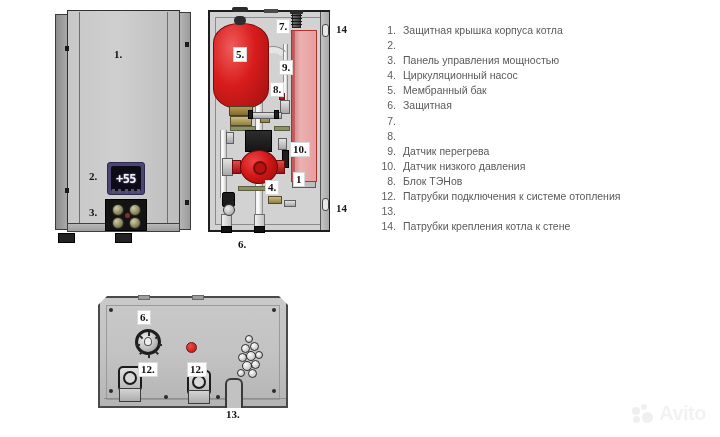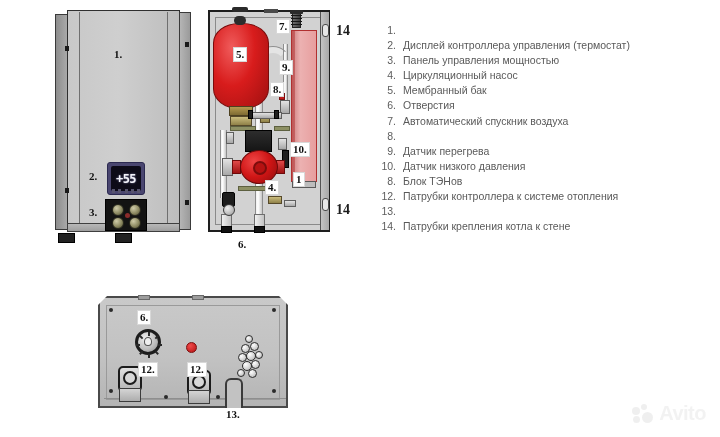--- a/index.html
+++ b/index.html
@@ -31,21 +31,21 @@
     border: 1px solid #d8d8d8;
     z-index: 40;
     white-space: nowrap;
   }
   .lbl.nobox { border: none; background: transparent; }
   .tag-plain {
     position: absolute;
     color: #1c1c1c;
     font-family: "Liberation Serif", serif;
     font-weight: bold;
-    font-size: 14px;
+    font-size: 11px;
     z-index: 40;
     white-space: nowrap;
   }
 
   
   #front-view { left: 55px; top: 10px; width: 140px; height: 235px; }
   .fv-side {
     position: absolute; left: 0; top: 4px; width: 13px; height: 216px;
     background: linear-gradient(to right,#8d8d8d,#a9a9a9);
     border: 1px solid #3a3a3a;
@@ -631,63 +631,62 @@
 
     <div class="lbl" style="left:39px;top:14px;">6.</div>
     <div class="lbl" style="left:40px;top:66px;">12.</div>
     <div class="lbl" style="left:89px;top:66px;">12.</div>
     <div class="lbl nobox" style="left:126px;top:112px;">13.</div>
   </div>
 
   <div class="abs" id="legend">
     <div class="legend-row">
       <span class="legend-num">1.</span>
+      <span class="legend-text">Защитная крышка корпуса котла</span>
     </div>
     <div class="legend-row">
       <span class="legend-num">2.</span>
-      <span class="legend-text">Дисплей контроллера управления (термостат)</span>
     </div>
     <div class="legend-row">
       <span class="legend-num">3.</span>
       <span class="legend-text">Панель управления мощностью</span>
     </div>
     <div class="legend-row">
       <span class="legend-num">4.</span>
       <span class="legend-text">Циркуляционный насос</span>
     </div>
     <div class="legend-row">
       <span class="legend-num">5.</span>
       <span class="legend-text">Мембранный бак</span>
     </div>
     <div class="legend-row">
       <span class="legend-num">6.</span>
-      <span class="legend-text">Отверстия</span>
+      <span class="legend-text">Защитная</span>
     </div>
     <div class="legend-row">
       <span class="legend-num">7.</span>
-      <span class="legend-text">Автоматический спускник воздуха</span>
     </div>
     <div class="legend-row">
       <span class="legend-num">8.</span>
     </div>
     <div class="legend-row">
       <span class="legend-num">9.</span>
       <span class="legend-text">Датчик перегрева</span>
     </div>
     <div class="legend-row">
       <span class="legend-num">10.</span>
       <span class="legend-text">Датчик низкого давления</span>
     </div>
     <div class="legend-row">
       <span class="legend-num">8.</span>
       <span class="legend-text">Блок ТЭНов</span>
     </div>
     <div class="legend-row">
       <span class="legend-num">12.</span>
-      <span class="legend-text">Патрубки контроллера к системе отопления</span>
+      <span class="legend-text">Патрубки подключения к системе отопления</span>
     </div>
     <div class="legend-row">
       <span class="legend-num">13.</span>
     </div>
     <div class="legend-row">
       <span class="legend-num">14.</span>
       <span class="legend-text">Патрубки крепления котла к стене</span>
     </div>
   </div>
 

